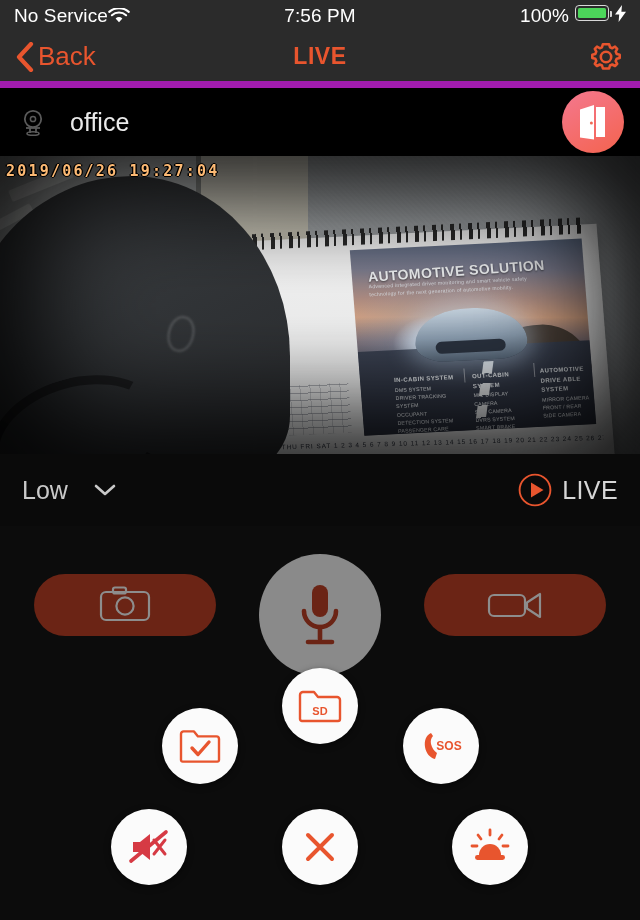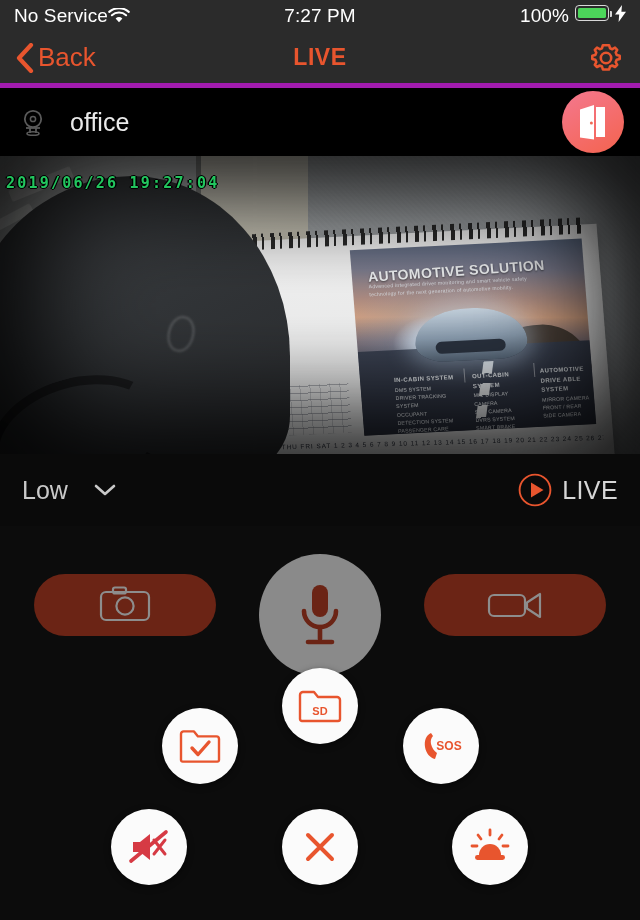--- a/index.html
+++ b/index.html
@@ -33,21 +33,21 @@
   .batt i { display:block; height: 100%; background: #4cd65a; border-radius: 1.6px; }
   .batt::after {
     content:""; position:absolute; right:-4px; top:5px; width:2.4px; height:6px;
     background:#d8d8d8; border-radius:0 1px 1px 0;
   }
 
   
   .navbar {
     height: 56px; background: #2b2b2b;
     display: flex; align-items: center; padding: 0 16px; position: relative;
-    border-bottom: 5px solid #a21caf;
+    border-bottom: 7px solid #a21caf;
   }
   .back-btn {
     display: flex; align-items: center; gap: 4px;
     color: #e8552e; font-size: 26px; cursor: pointer; z-index:2;
   }
   .nav-title {
     position: absolute; left: 0; right: 0; text-align: center;
     color: #e8552e; font-size: 23px; font-weight: bold; letter-spacing: .6px;
     pointer-events: none;
   }
@@ -187,22 +187,22 @@
     position:absolute; left:10px; bottom:6px; width:400px; height:26px;
     color:#2f3440; font-size:6.5px; letter-spacing:.9px; white-space:nowrap;
     overflow:hidden; transform: rotate(1.2deg);
   }
   .v-vignette {
     position:absolute; inset:0;
     box-shadow: inset 0 0 110px 46px rgba(0,0,0,.92);
     pointer-events:none;
   }
   .v-ts {
-    position:absolute; left:6px; top:18px; z-index:5;
-    color:#22c55e; font-family:"DejaVu Sans Mono", monospace;
+    position:absolute; left:6px; top:6px; z-index:5;
+    color:#fdba74; font-family:"DejaVu Sans Mono", monospace;
     font-size:15px; font-weight:bold; letter-spacing:2.2px;
     text-shadow: 1.4px 0 0 #000, -1.4px 0 0 #000, 0 1.4px 0 #000, 0 -1.4px 0 #000;
   }
 
   
   .qualbar {
     height: 72px; background: #0a0a0a; display: flex; align-items: center;
     padding: 0 22px; position: relative;
   }
   .qual-left { display:flex; align-items:center; gap:26px; cursor:pointer; }
@@ -246,21 +246,21 @@
     <div class="sb-left">
       <span>No Service</span>
       <span>
         <svg width="22" height="16" viewBox="0 0 22 16">
           <path d="M11 14.3 L7.6 10.4 A5.4 5.4 0 0 1 14.4 10.4 Z" fill="#fff"></path>
           <path d="M3.9 7.2 A10.6 10.6 0 0 1 18.1 7.2" stroke="#fff" stroke-width="2.1" fill="none" stroke-linecap="round"></path>
           <path d="M1.2 3.9 A14.8 14.8 0 0 1 20.8 3.9" stroke="#fff" stroke-width="2.1" fill="none" stroke-linecap="round"></path>
         </svg>
       </span>
     </div>
-    <div class="sb-center">7:27 PM</div>
+    <div class="sb-center">7:56 PM</div>
     <div class="sb-right">
       <span>100%</span>
       <span class="batt">
           <i></i>
         </span>
       <span>
         <svg width="11" height="17" viewBox="0 0 11 17">
             <path d="M7 0 L0 9.6 H4.2 L3.6 17 L11 6.8 H6.4 Z" fill="#fff"></path>
           </svg>
       </span>

